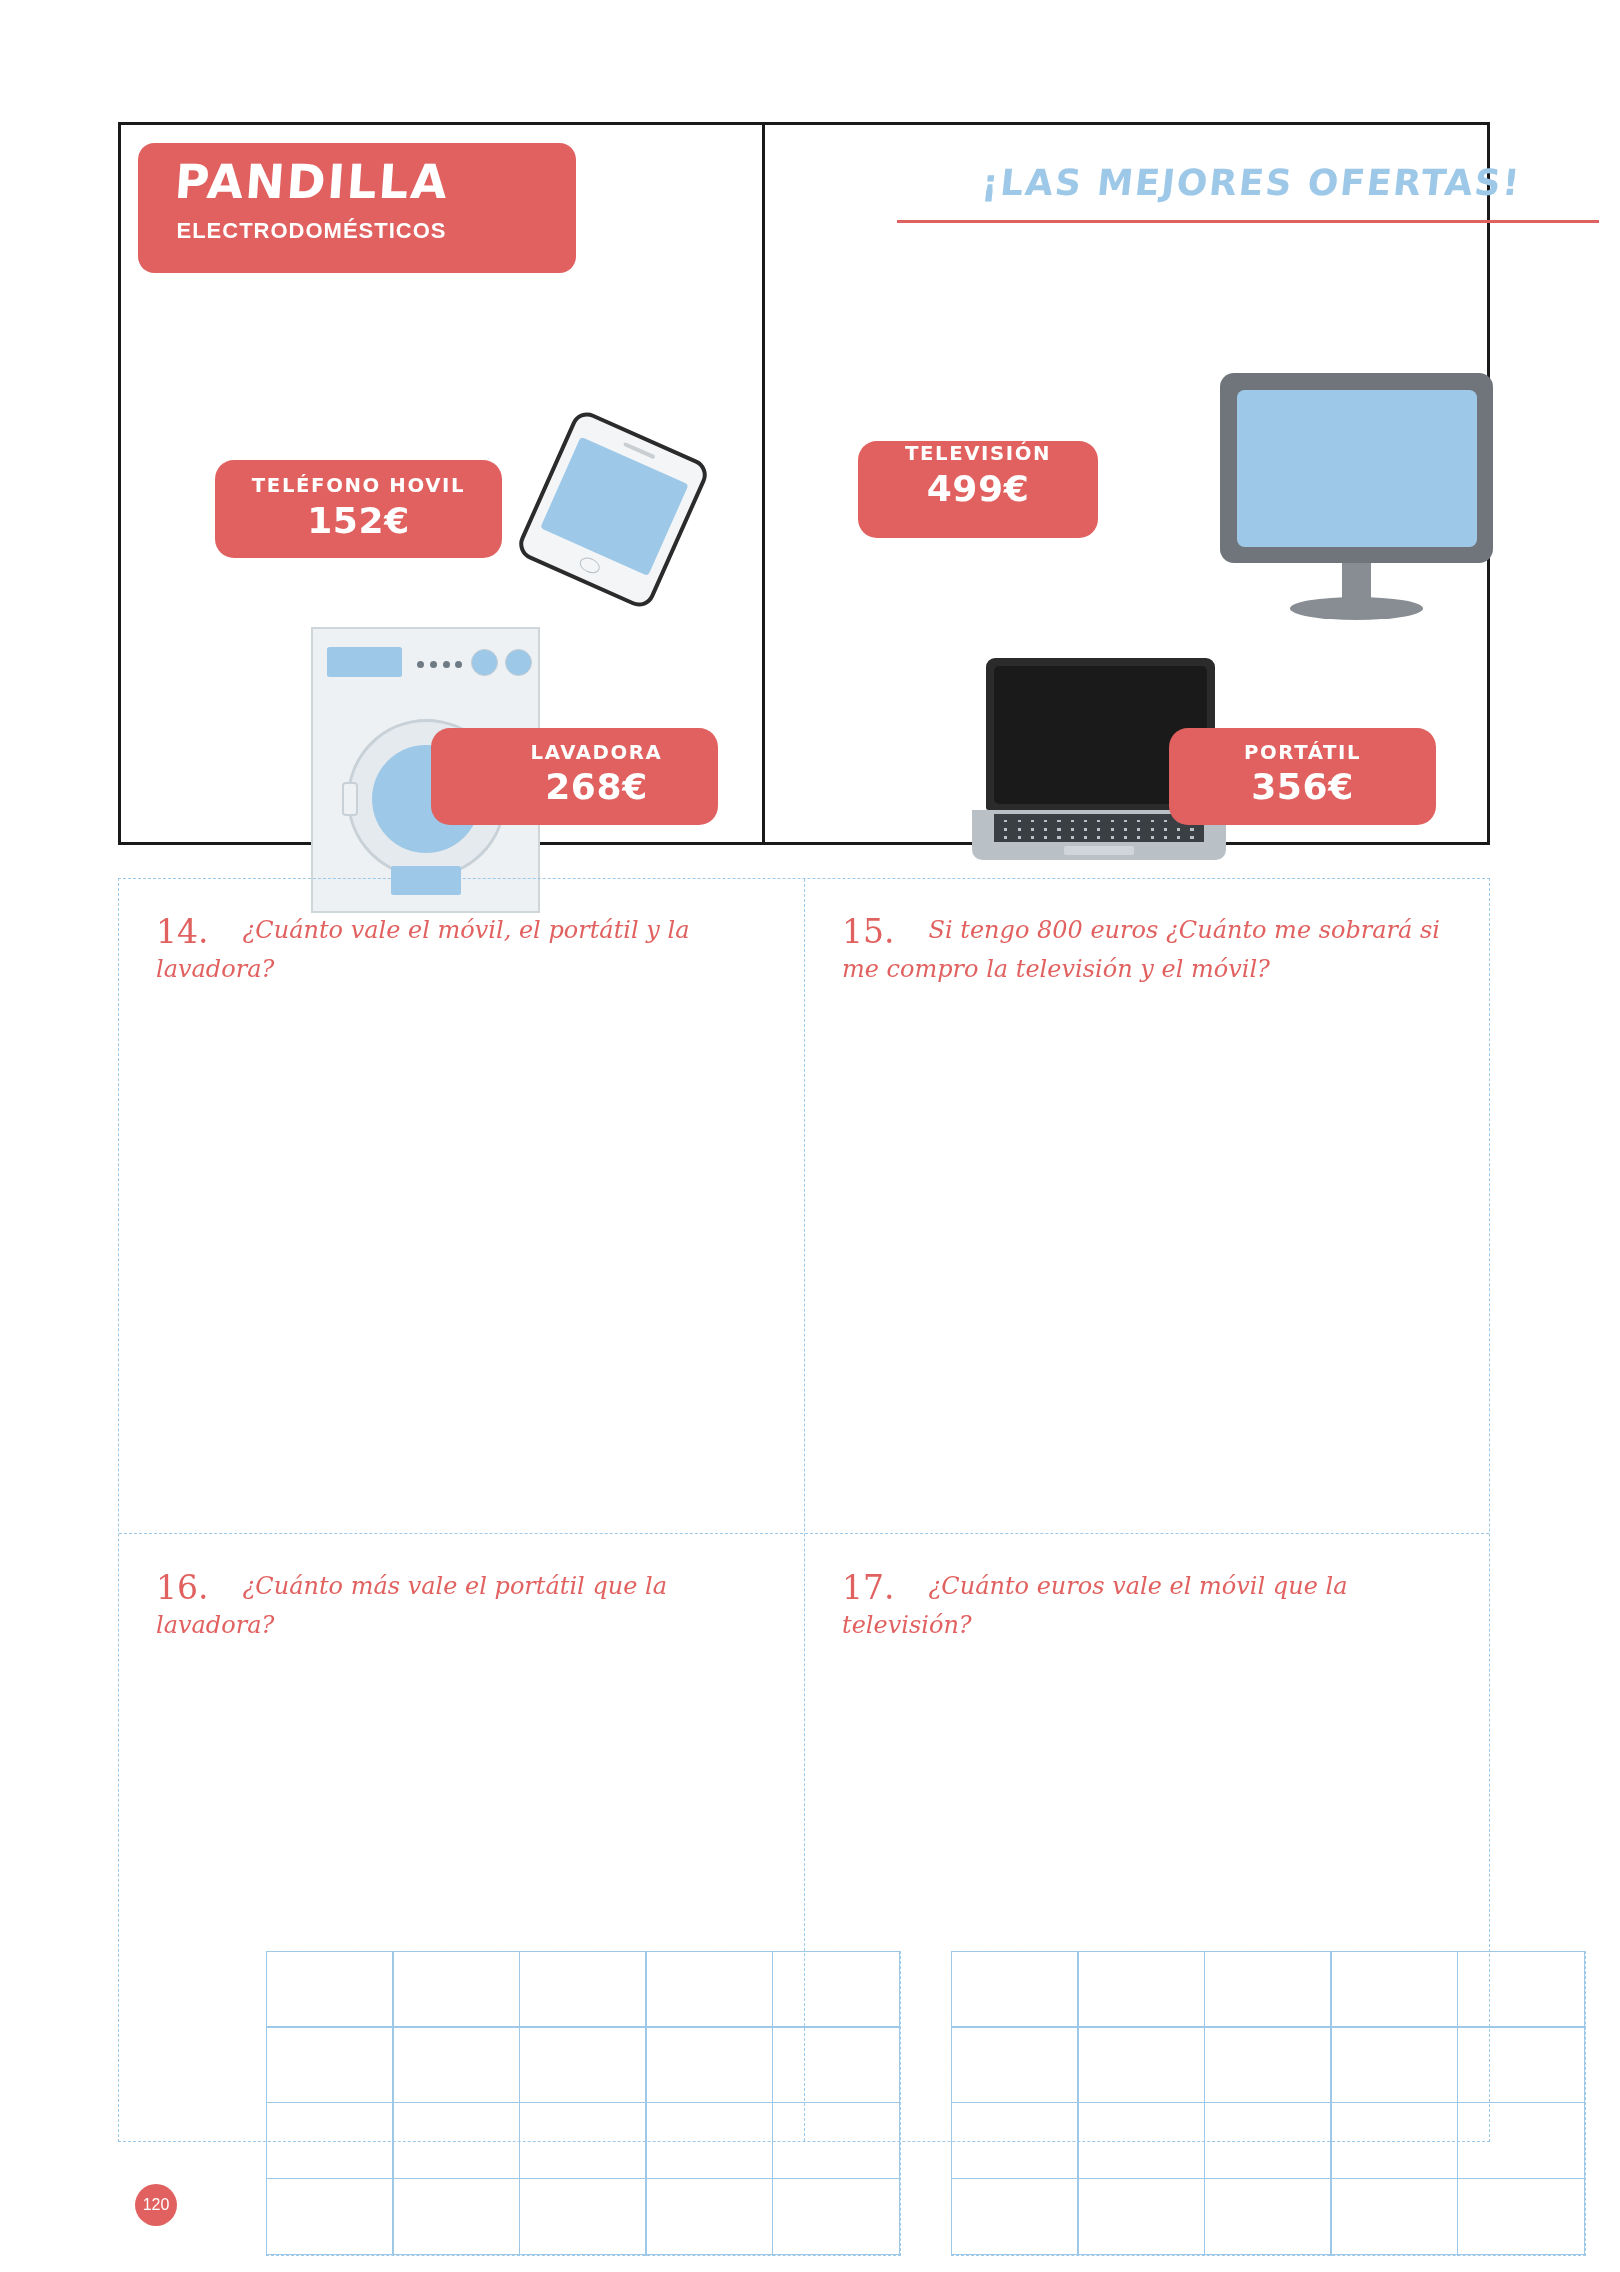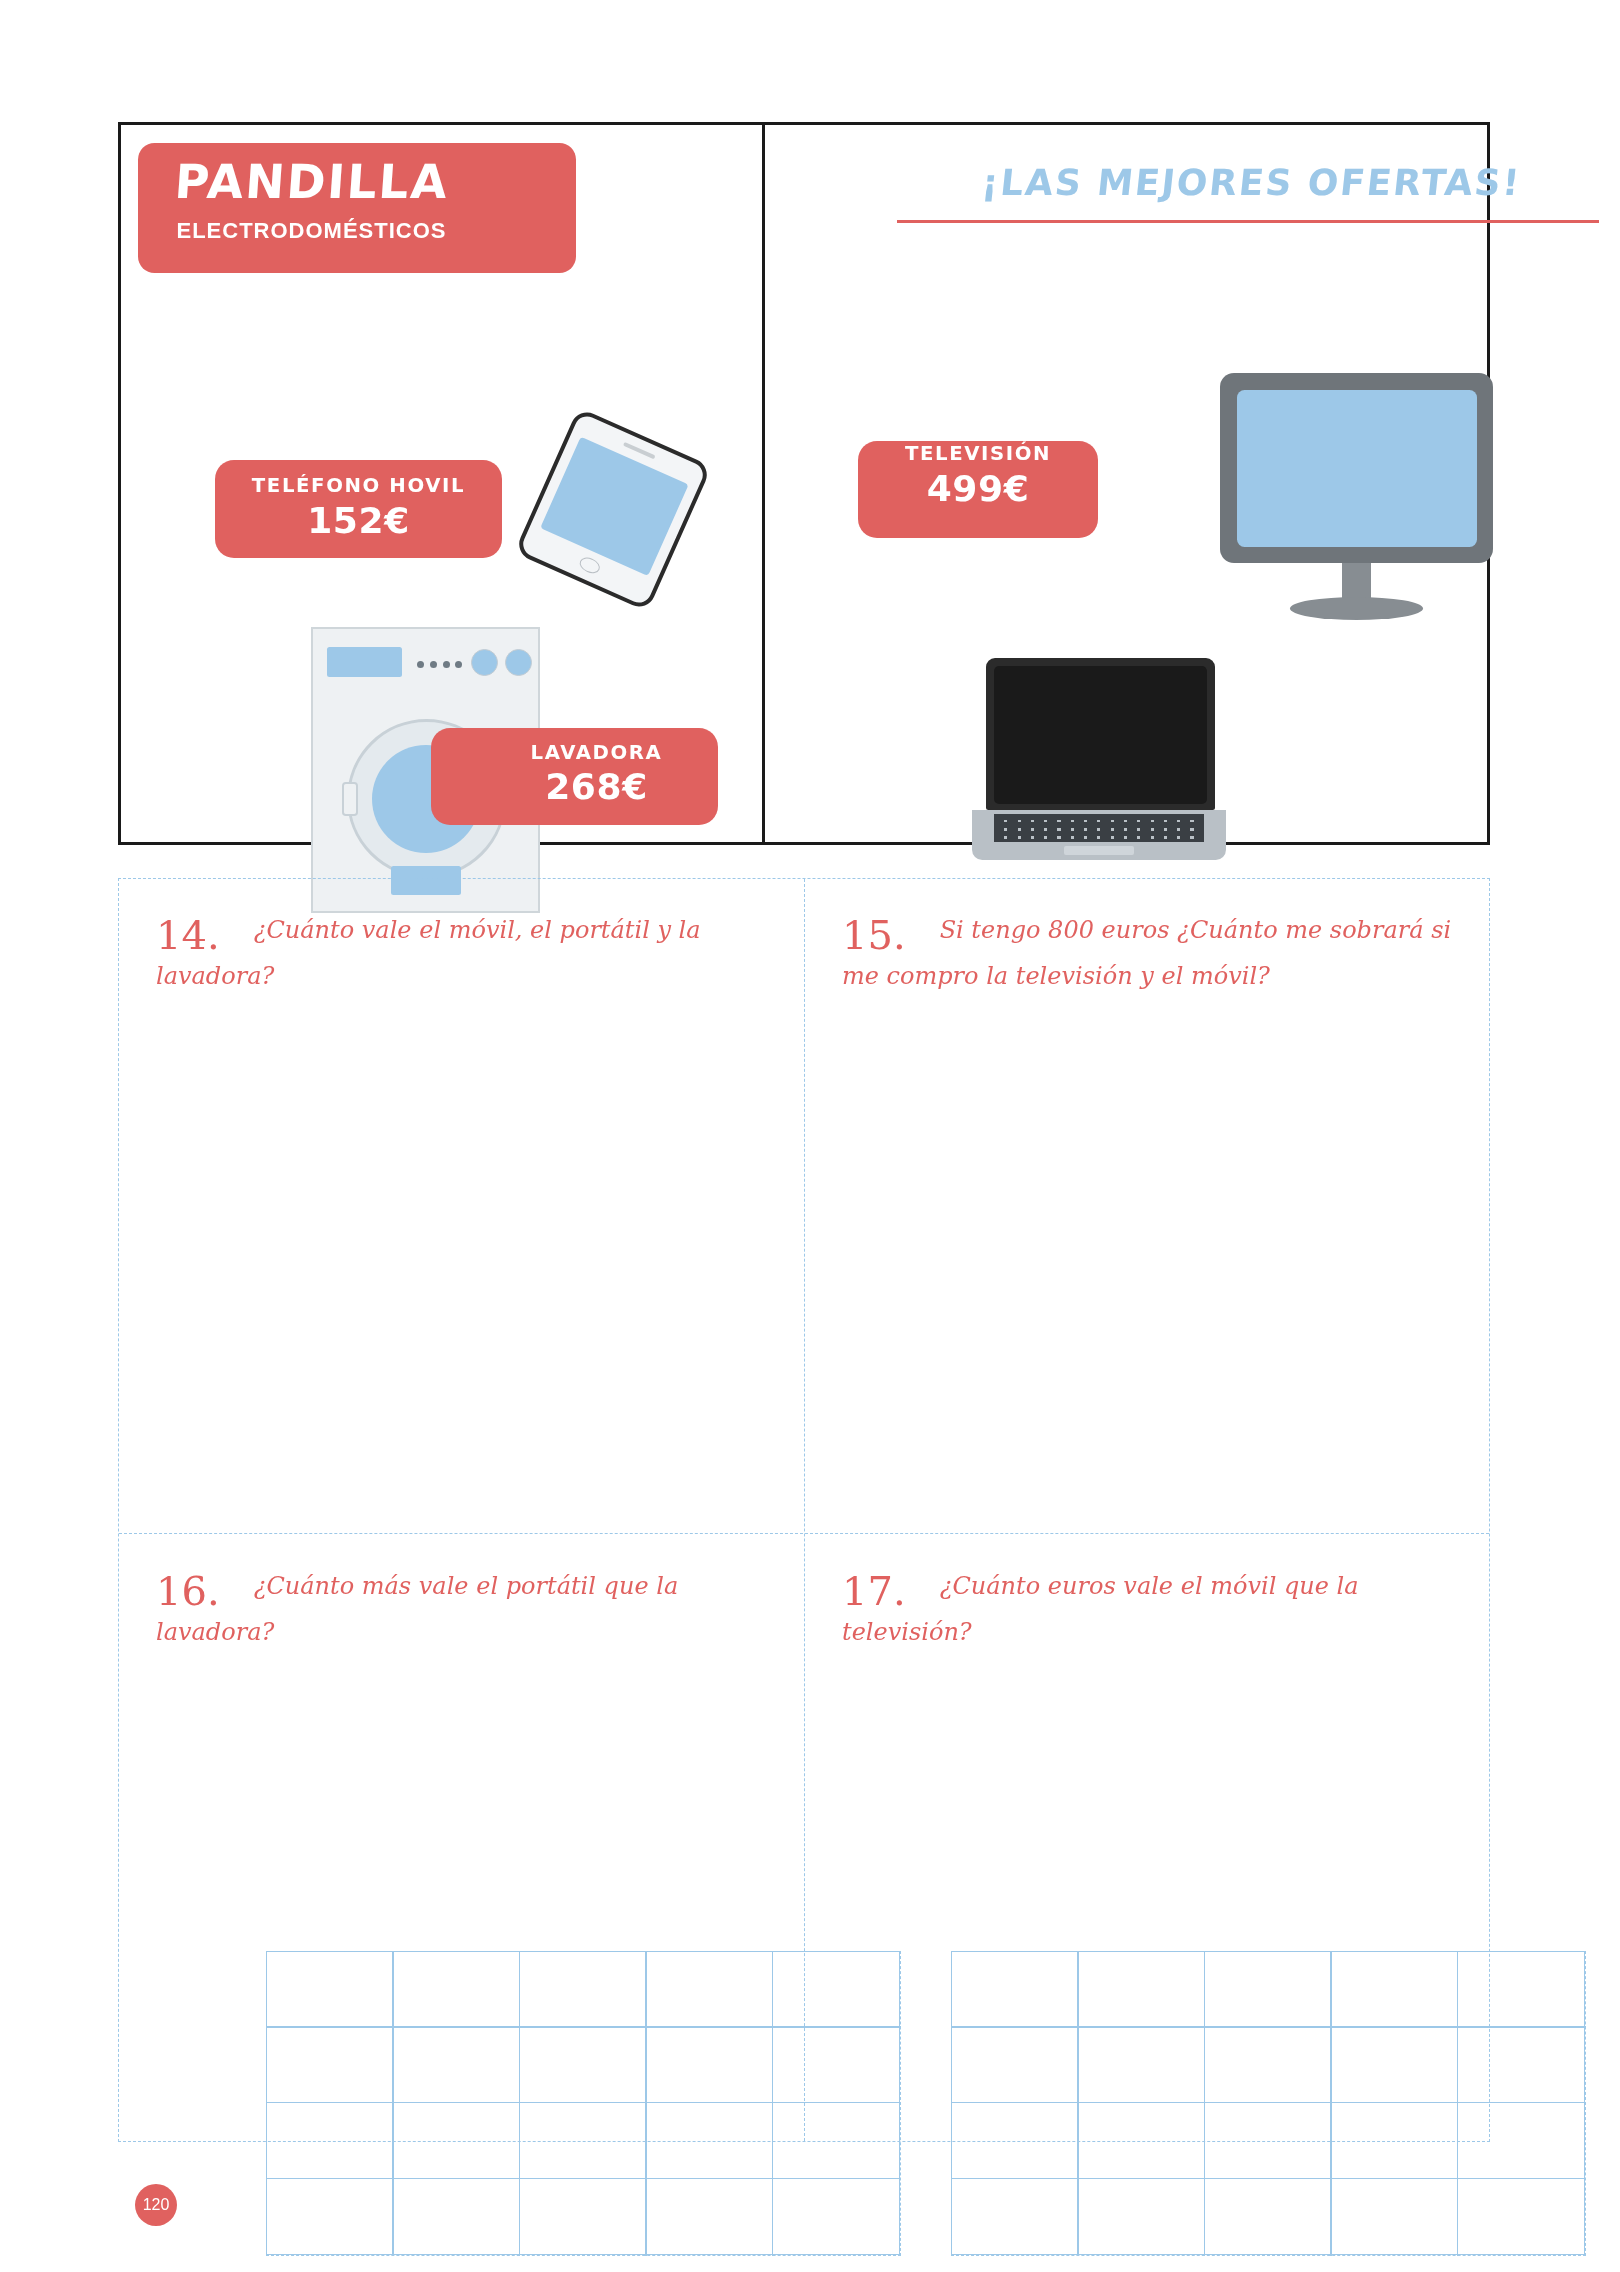--- a/index.html
+++ b/index.html
@@ -331,21 +331,21 @@
 
   .cell {
     position: absolute;
     box-sizing: border-box;
   }
   .cell-q {
     padding: 33px 37px 0 37px;
   }
   .qnum {
     color: #e0615f;
-    font-size: 40px;
+    font-size: 33px;
     font-family: "DejaVu Serif", serif;
     display: inline;
     vertical-align: top;
   }
   .qtext {
     color: #e0615f;
     font-size: 24px;
     font-family: "DejaVu Serif", serif;
     font-style: italic;
     line-height: 1.5;
@@ -439,20 +439,24 @@
     <span class="tag-price">152€</span>
   </div>
   <div class="tag tag-wash">
     <span class="tag-label">LAVADORA</span>
     <span class="tag-price">268€</span>
   </div>
   <div class="tag tag-tv">
     <span class="tag-label">TELEVISIÓN</span>
     <span class="tag-price">499€</span>
   </div>
+  <div class="tag tag-laptop">
+    <span class="tag-label">PORTÁTIL</span>
+    <span class="tag-price">356€</span>
+  </div>
 </div>
 
 <div class="worksheet">
   <div class="ws-vline"></div>
   <div class="ws-hline"></div>
 
   <div class="cell cell-q" style="left:0;top:0;width:684px;height:654px;">
     <div>
       <span class="qnum">14.</span><span class="qtext">¿Cuánto vale el móvil, el portátil y la lavadora?</span>
     </div>

